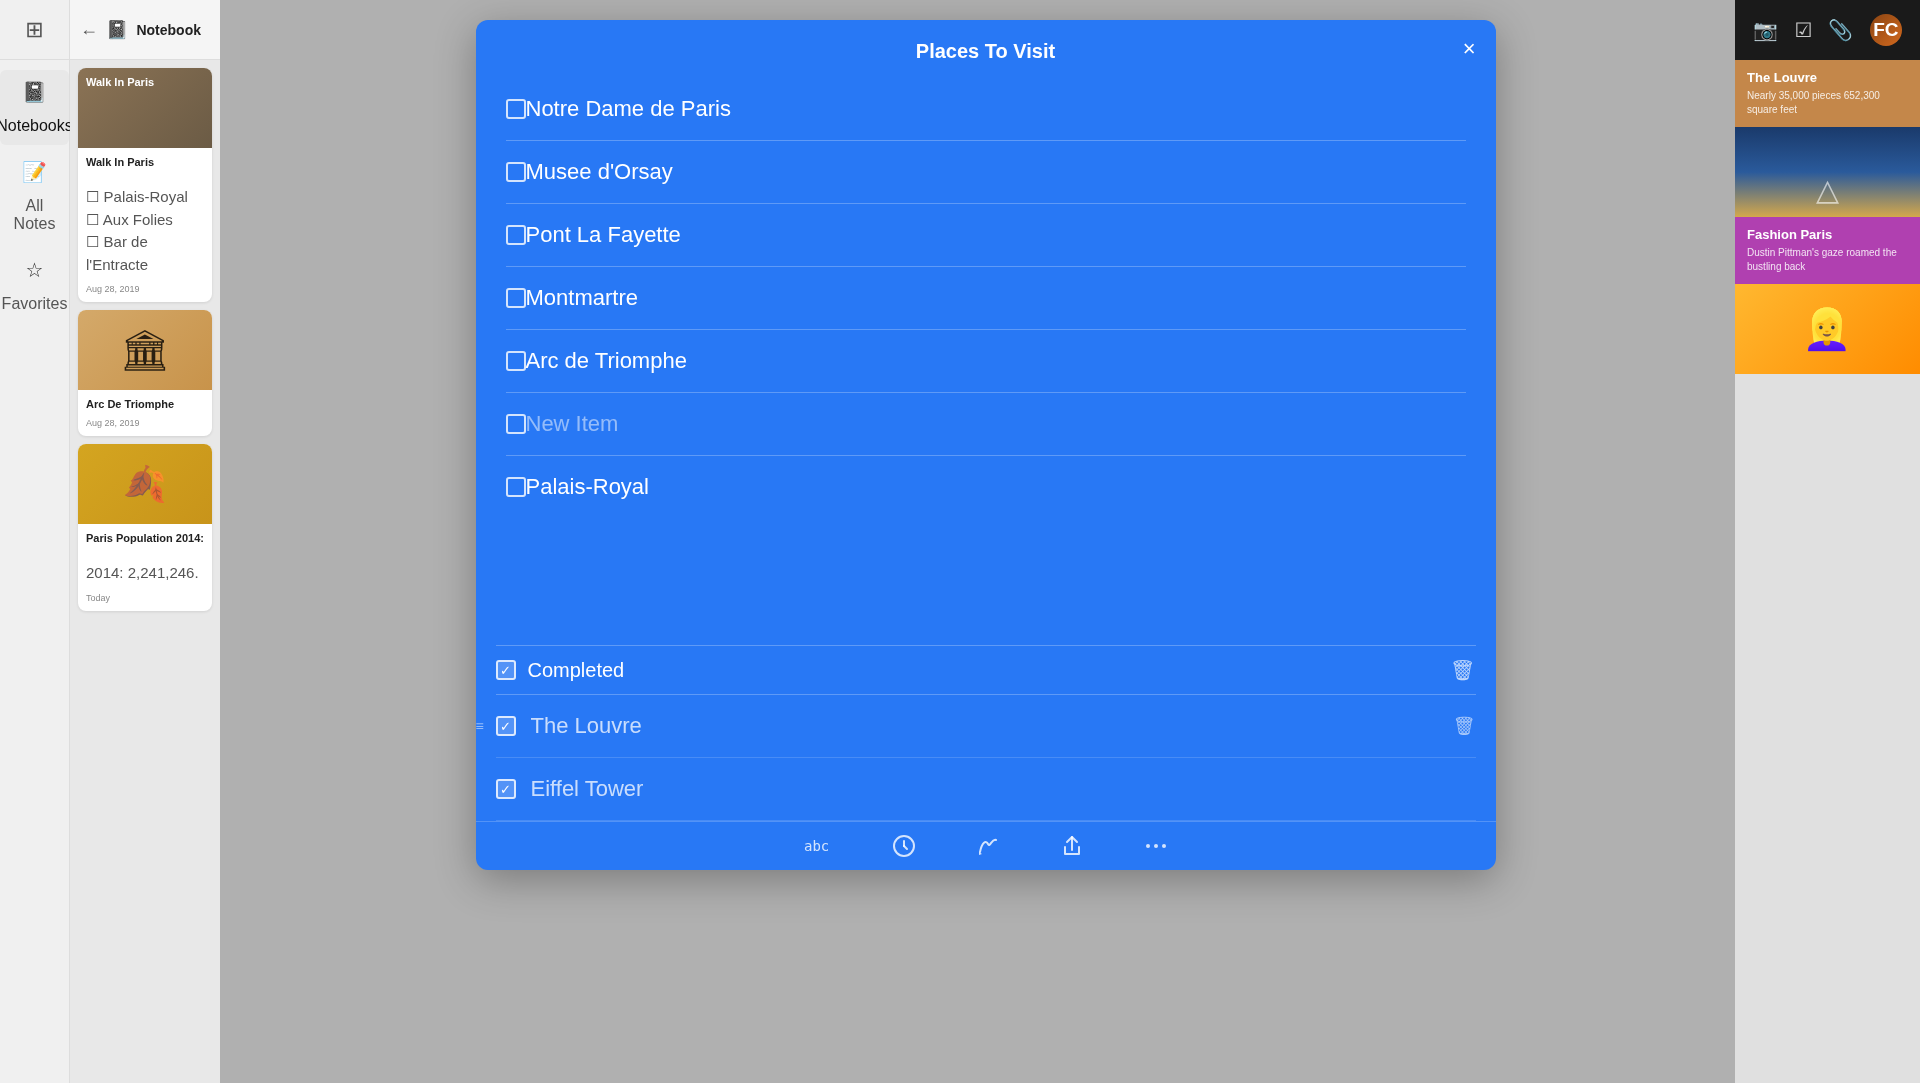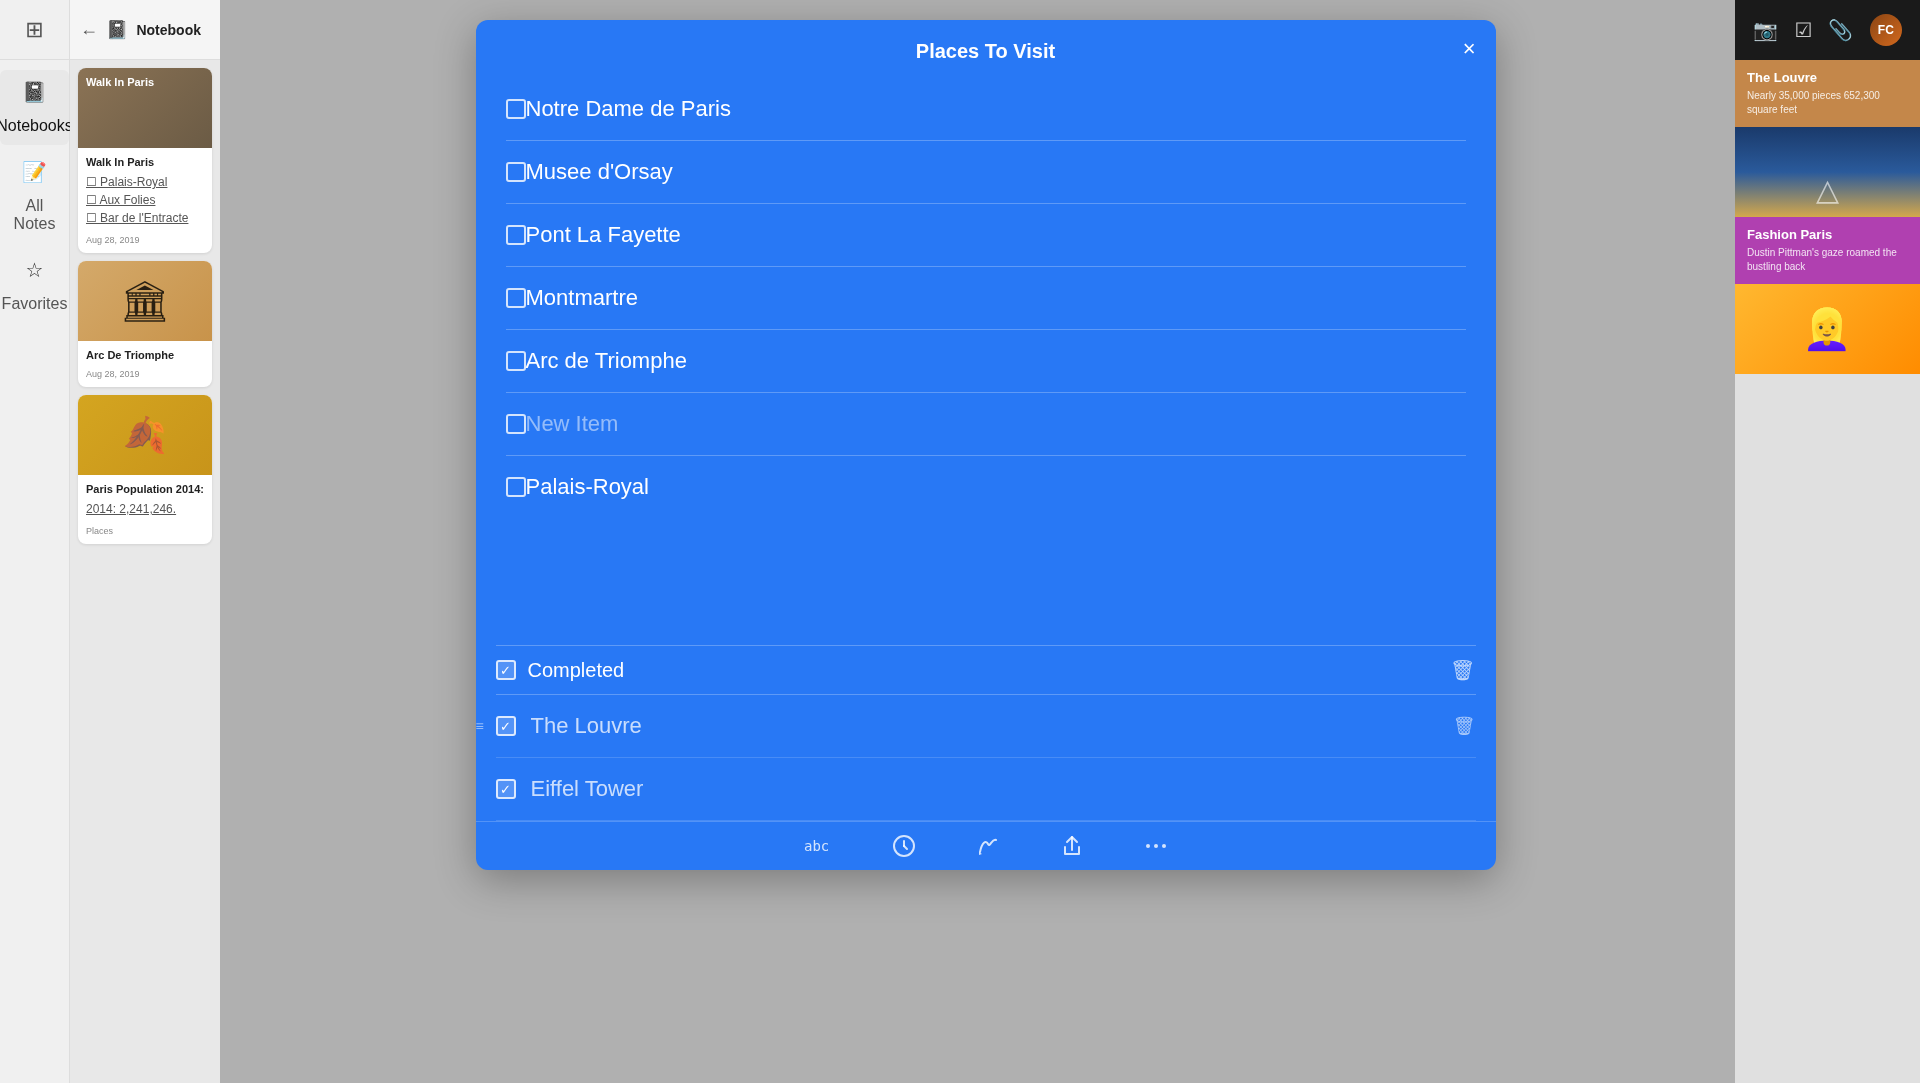--- a/index.html
+++ b/index.html
@@ -147,25 +147,24 @@
     }
     .note-card-text {
       padding: 8px;
     }
     .note-card-title {
       font-size: 11px;
       font-weight: 700;
       color: #222;
     }
     .note-card-list {
-      font-size: 12px;
+      font-size: 15px;
       color: #555;
-      margin-top: 5px;
+      margin-top: 18px;
       line-height: 1.5;
-      text-decoration: underline;
     }
     .note-card-date {
       font-size: 9px;
       color: #888;
       margin-top: 8px;
     }
 
     
     .main-area {
       flex: 1;
@@ -367,21 +366,21 @@
     }
     .right-header-avatar {
       width: 32px;
       height: 32px;
       border-radius: 50%;
       background: linear-gradient(135deg, #8B4513, #D2691E);
       display: flex;
       align-items: center;
       justify-content: center;
       color: white;
-      font-size: 12px;
+      font-size: 19px;
       font-weight: 700;
     }
     .right-cards {
       display: flex;
       flex-direction: column;
       gap: 0;
     }
     .right-card {
       width: 100%;
       cursor: pointer;
@@ -487,21 +486,21 @@
       <div class="note-card-title">Arc De Triomphe</div>
       <div class="note-card-date">Aug 28, 2019</div>
     </div>
   </div>
 
   <div class="note-card">
     <div class="note-card-image paris-pop"></div>
     <div class="note-card-text">
       <div class="note-card-title">Paris <strong>Population</strong> 2014:</div>
       <div class="note-card-list">2014: 2,241,246.</div>
-      <div class="note-card-date">Places</div>
+      <div class="note-card-date">Today</div>
     </div>
   </div>
 </div>
 
 <div class="main-area">
   <div class="modal-overlay">
     <div class="modal">
 
       <div class="modal-header">
         <span class="modal-title">Places To Visit</span>

